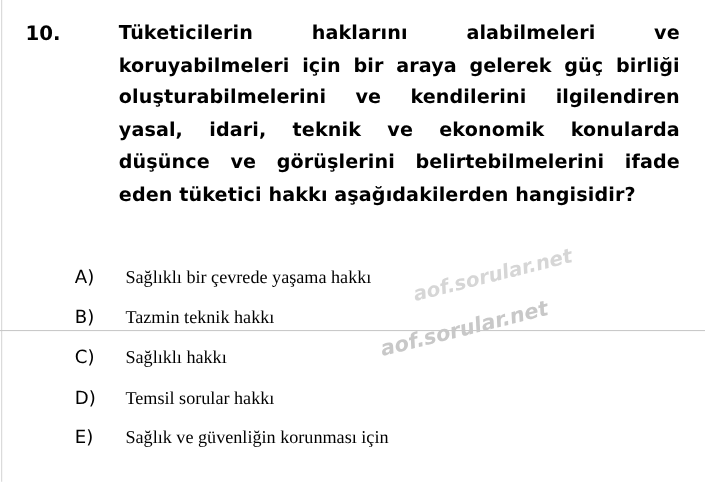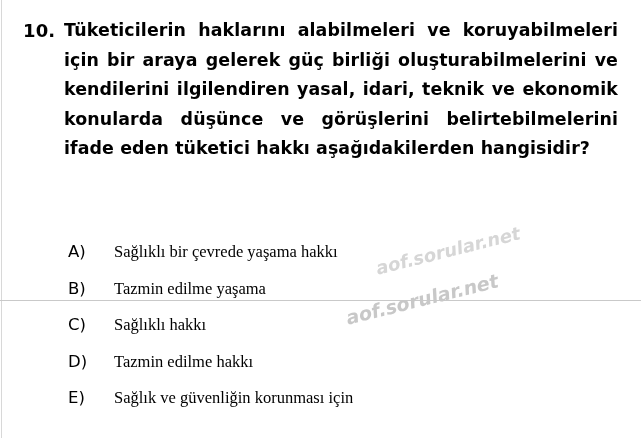--- a/index.html
+++ b/index.html
@@ -68,20 +68,21 @@
   }
   .q-text {
     flex: 1 1 auto;
     font-size: 17.4px;
     font-weight: bold;
     color: #000000;
     line-height: 29.5px;
     text-align: justify;
     text-align-last: left;
     letter-spacing: 0.1px;
+    margin-left: 44px;
   }
 
   .options {
     position: absolute;
     left: 68px;
     top: 240px;
     width: 550px;
   }
   .option {
     display: flex;
@@ -146,29 +147,29 @@
   <div class="wm wm-2">aof.sorular.net</div>
   <div class="wm wm-1">aof.sorular.net</div>
 
   <div class="options">
     <div class="option">
       <div class="opt-letter">A)</div>
       <div class="opt-text">Sağlıklı bir çevrede yaşama hakkı</div>
     </div>
     <div class="option">
       <div class="opt-letter">B)</div>
-      <div class="opt-text">Tazmin edilme yaşama</div>
+      <div class="opt-text">Tazmin teknik hakkı</div>
     </div>
     <div class="option">
       <div class="opt-letter">C)</div>
       <div class="opt-text">Sağlıklı hakkı</div>
     </div>
     <div class="option">
       <div class="opt-letter">D)</div>
-      <div class="opt-text">Tazmin edilme hakkı</div>
+      <div class="opt-text">Temsil sorular hakkı</div>
     </div>
     <div class="option">
       <div class="opt-letter">E)</div>
       <div class="opt-text">Sağlık ve güvenliğin korunması için</div>
     </div>
   </div>
 
   <div class="bottom-rule"></div>
 
 </div>

